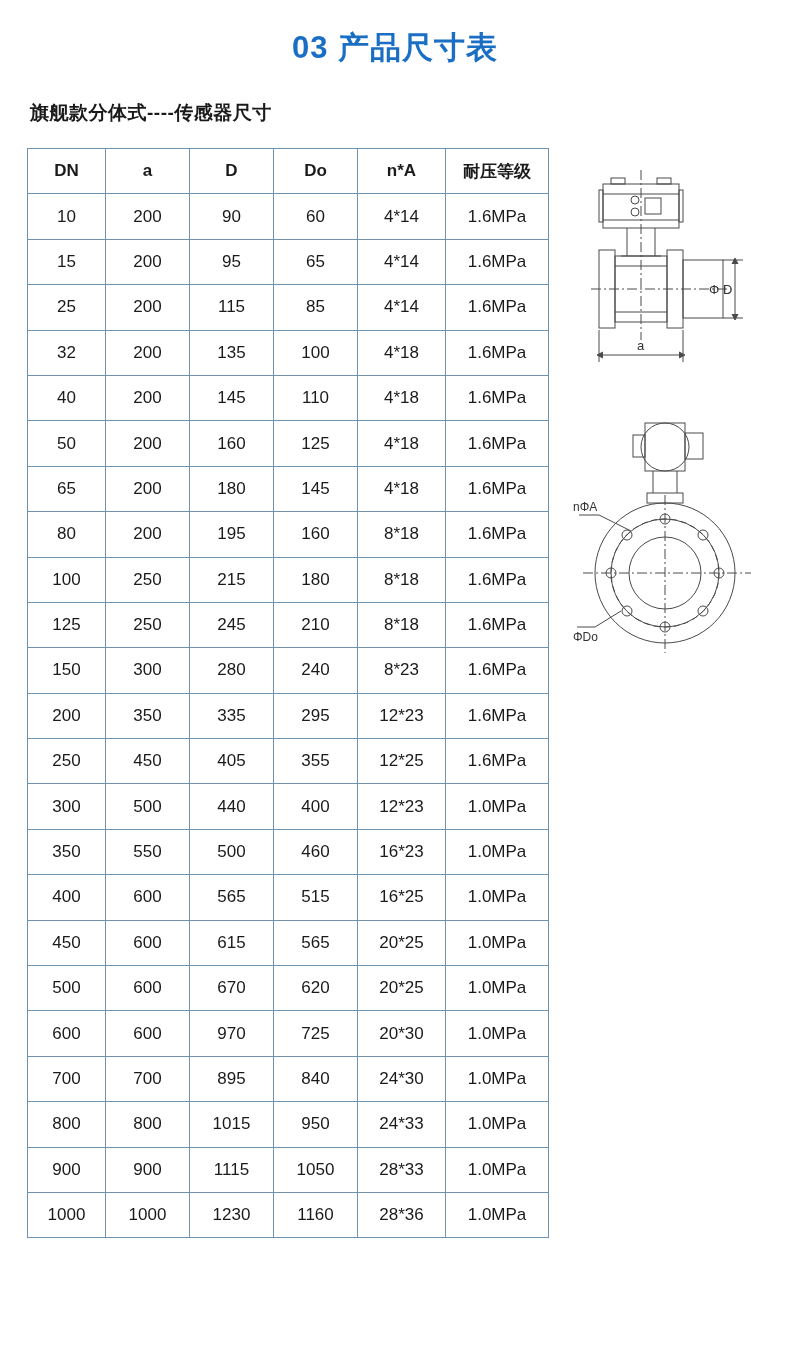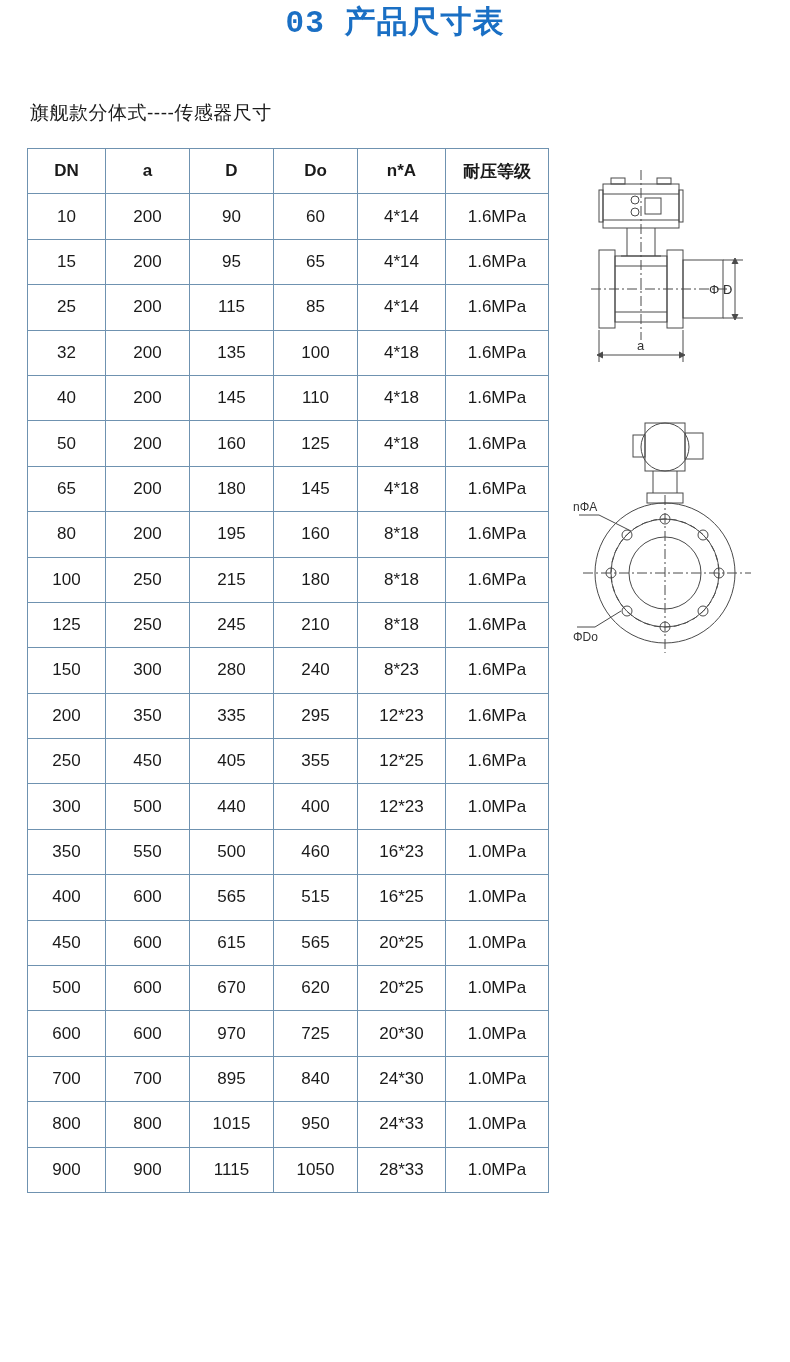--- a/index.html
+++ b/index.html
@@ -19,31 +19,30 @@
     width: 790px;
     height: 1362px;
     position: relative;
   }
   .page-title {
     text-align: center;
     color: #1a6fc4;
     font-size: 31px;
     font-weight: bold;
     letter-spacing: 1px;
-    padding-top: 4px;
+    padding-top: 28px;
     line-height: 40px;
-    font-family: Liberation Mono, monospace;
   }
   .subtitle {
     position: absolute;
     left: 30px;
     top: 100px;
     font-size: 19px;
     color: #1a1a1a;
-    font-weight: normal;
+    font-weight: bold;
     letter-spacing: 0.5px;
   }
   .table-wrap {
     position: absolute;
     left: 27px;
     top: 148px;
     width: 521px;
   }
   table.dim {
     border-collapse: collapse;
@@ -284,20 +283,28 @@
           <td>1.0MPa</td>
         </tr>
         <tr>
           <td>900</td>
           <td>900</td>
           <td>1115</td>
           <td>1050</td>
           <td>28*33</td>
           <td>1.0MPa</td>
         </tr>
+        <tr>
+          <td>1000</td>
+          <td>1000</td>
+          <td>1230</td>
+          <td>1160</td>
+          <td>28*36</td>
+          <td>1.0MPa</td>
+        </tr>
       </tbody>
     </table>
   </div>
 
   <div class="figures">
 
     <div class="fig fig-bottom">
       <svg width="190" height="260" viewBox="0 0 190 260">
         <g fill="none" stroke="#4a4a4a" stroke-width="1">
 

